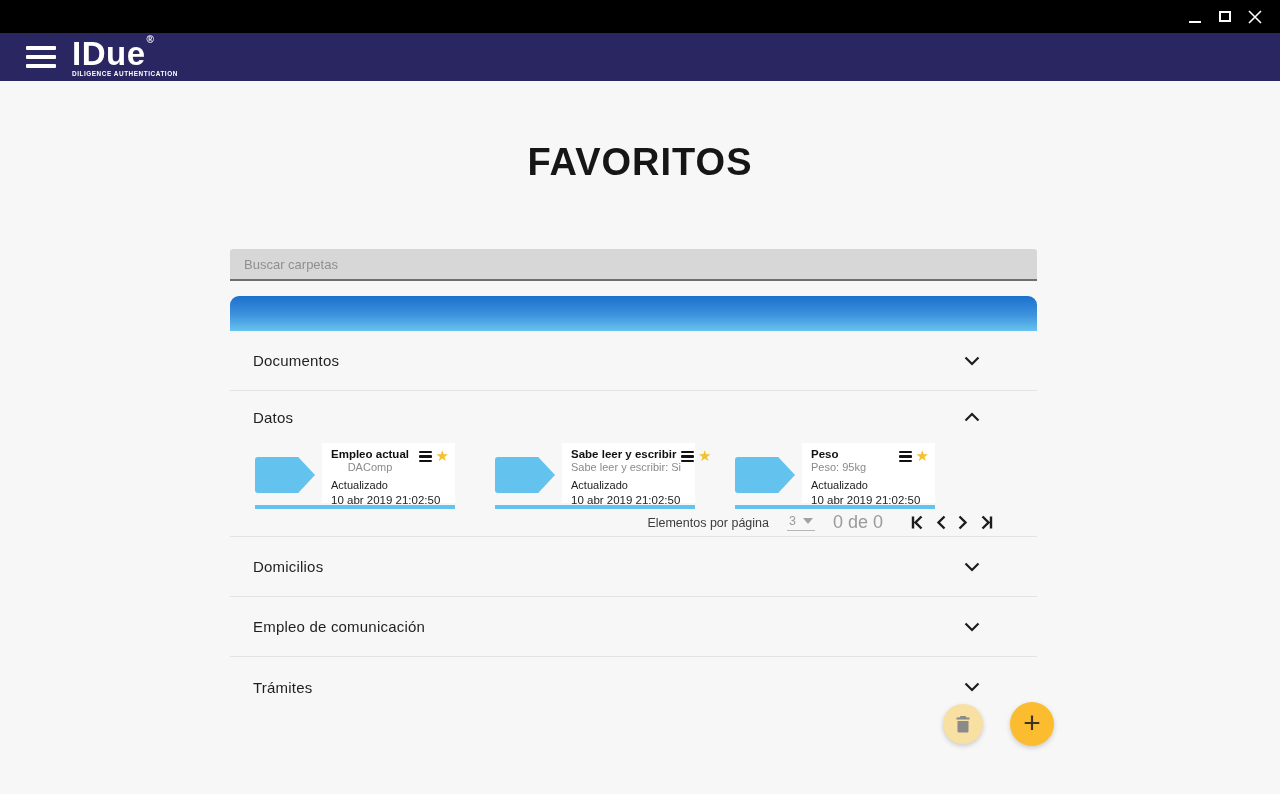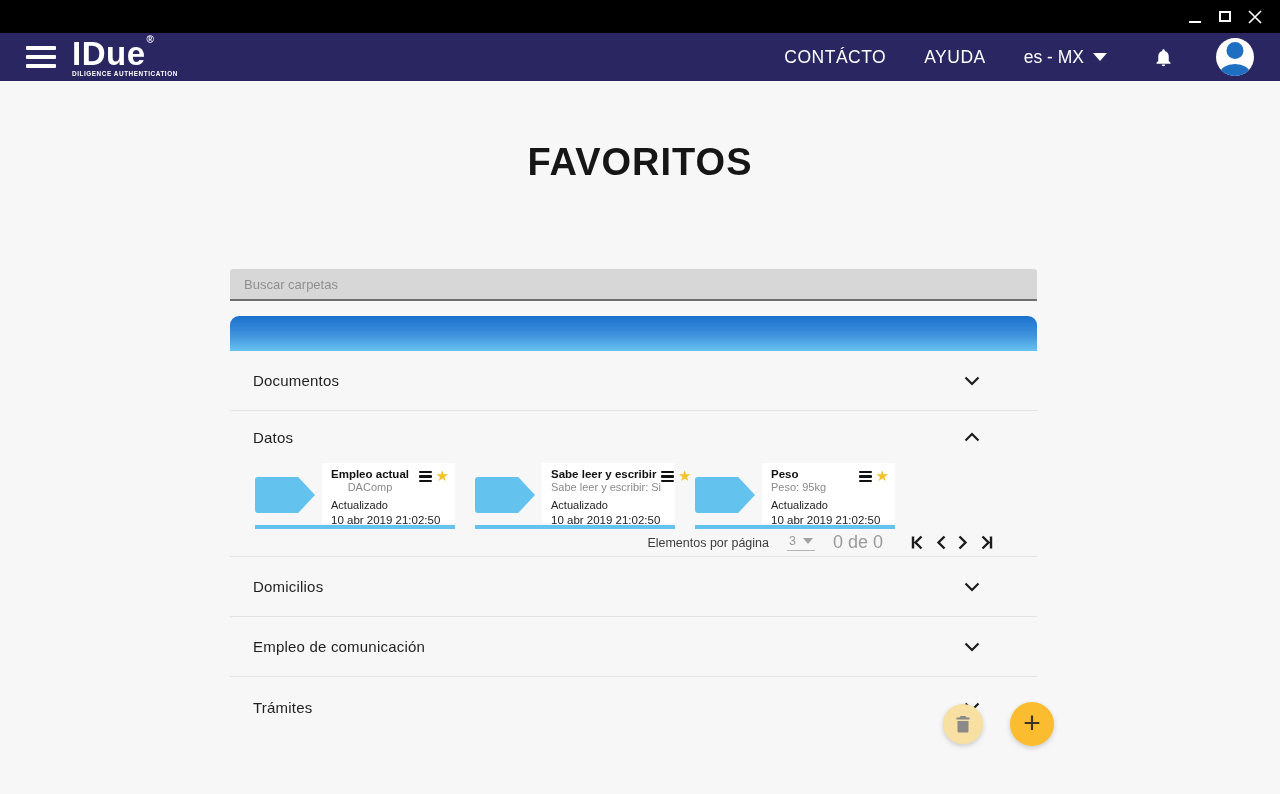--- a/index.html
+++ b/index.html
@@ -27,32 +27,32 @@
   .bell-btn { background:none; border:none; cursor:pointer; display:flex; margin-left:8px; }
   .avatar { width:38px; height:38px; border-radius:50%; background:#fff; position:relative; overflow:hidden; cursor:pointer; margin-left:4px; }
   .avatar .head { position:absolute; top:4px; left:50%; transform:translateX(-50%); width:17px; height:17px; border-radius:50%; background:#1e6fc2; }
   .avatar .torso { position:absolute; bottom:-7px; left:50%; transform:translateX(-50%); width:30px; height:19px; border-radius:50% 50% 0 0; background:#1e6fc2; }
 
   
   main { position:relative; height:696px; }
   .page-title { text-align:center; padding-top:62px; font-size:38px; font-weight:700; letter-spacing:1px; color:#161616; line-height:1; }
 
   .content { width:807px; margin:0 0 0 230px; }
-  .search-input { display:block; width:100%; margin-top:88px; height:32px; background:#d7d7d7; border:none; border-bottom:2px solid #6e6e6e; border-radius:3px 3px 0 0; padding:12px 14px; font-size:13px; color:#333; font-family:"Liberation Sans", sans-serif; outline:none; }
+  .search-input { display:block; width:100%; margin-top:68px; height:32px; background:#d7d7d7; border:none; border-bottom:2px solid #6e6e6e; border-radius:3px 3px 0 0; padding:12px 14px; font-size:13px; color:#333; font-family:"Liberation Sans", sans-serif; outline:none; }
   .search-input::placeholder { color:#8f8f8f; }
 
   .blue-bar { margin-top:15px; height:35px; border-radius:9px 9px 0 0; background:linear-gradient(to bottom,#1b70cd 0%,#3f93dd 55%,#67c3ef 100%); }
 
   .section-row { height:60px; display:flex; align-items:center; justify-content:space-between; padding:0 57px 0 23px; border-bottom:1px solid #e3e3e3; cursor:pointer; background:transparent; }
   .section-row.no-border { border-bottom:none; height:52px; }
   .section-label { font-size:15px; color:#1f1f1f; letter-spacing:0.2px; }
   .chev { display:flex; }
 
   
-  .cards-row { display:flex; gap:20px; padding-left:25px; height:66px; }
+  .cards-row { display:flex; gap:40px; padding-left:25px; height:66px; }
   .fav-card { position:relative; width:200px; cursor:pointer; }
   .card-arrow { position:absolute; left:0; top:14px; width:60px; height:36px; background:#63c3ee; border-radius:3px; clip-path:polygon(0 0,72% 0,100% 50%,72% 100%,0 100%); }
   .card-body { position:absolute; left:67px; top:0; width:133px; height:60px; background:#fff; padding:5px 6px 4px 9px; }
   .card-top { display:flex; justify-content:space-between; align-items:flex-start; }
   .card-title { font-size:11.5px; font-weight:700; color:#111; white-space:nowrap; }
   .card-subtitle { font-size:11px; color:#8a8a8a; margin-top:1px; white-space:nowrap;text-align:center; }
   .card-icons { display:flex; align-items:center; gap:4px; flex:none; }
   .menu-ic { display:flex; flex-direction:column; gap:2px; cursor:pointer; padding-top:2px; }
   .menu-ic i { display:block; width:13px; height:2.6px; background:#111; border-radius:1px; }
   .star { font-size:15px; color:#f2c230; line-height:1; cursor:pointer; }
@@ -99,37 +99,20 @@
       <i></i>
       <i></i>
   </button>
   <div class="logo">
     <div class="logo-main">
       <span>IDue</span>
       <span class="reg">®</span>
     </div>
     <div class="logo-tag">DILIGENCE AUTHENTICATION</div>
   </div>
-  <nav class="appnav">
-    <a>CONTÁCTO</a>
-    <a>AYUDA</a>
-    <div class="lang">
-      <span>es - MX</span>
-      <span class="caret-down"></span>
-    </div>
-    <button class="bell-btn" aria-label="notifications">
-      <svg width="21" height="21" viewBox="0 0 24 24">
-        <path fill="#fff" d="M12 22c1.1 0 2-.9 2-2h-4c0 1.1.9 2 2 2zm6-6v-5c0-3.07-1.63-5.64-4.5-6.32V4c0-.83-.67-1.5-1.5-1.5s-1.5.67-1.5 1.5v.68C7.64 5.36 6 7.92 6 11v5l-2 2v1h16v-1l-2-2z"></path>
-      </svg>
-    </button>
-    <div class="avatar">
-      <span class="head"></span>
-      <span class="torso"></span>
-    </div>
-  </nav>
 </header>
 
 <main>
   <h1 class="page-title">FAVORITOS</h1>
 
   <div class="content">
     <input class="search-input" type="text" placeholder="Buscar carpetas" style="">
 
     <div class="blue-bar"></div>
 

